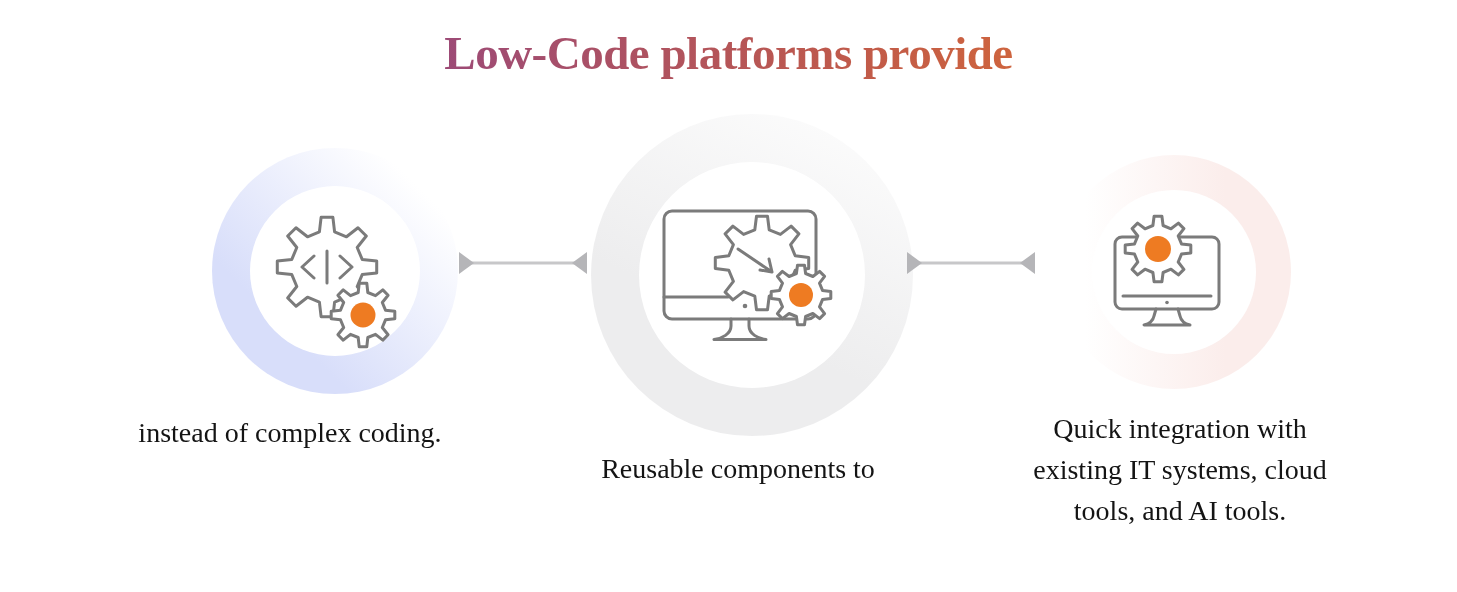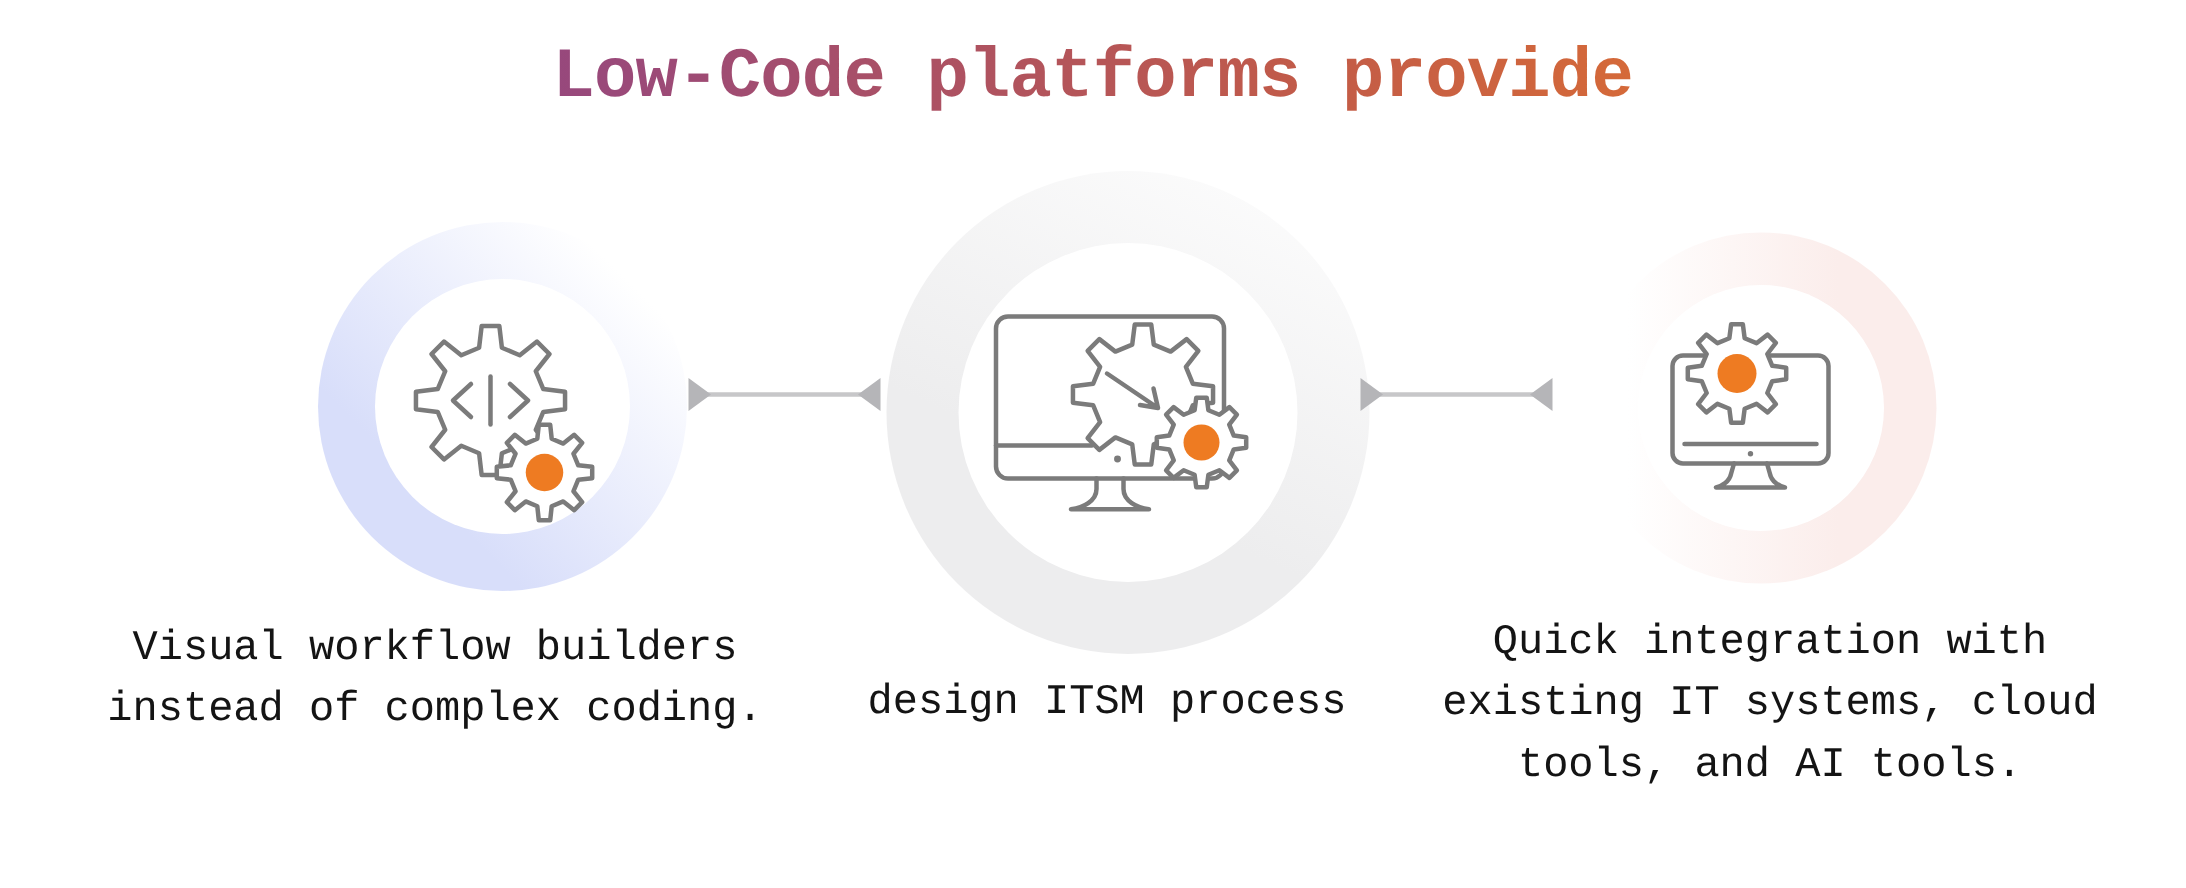--- a/index.html
+++ b/index.html
@@ -1,18 +1,18 @@
 <!DOCTYPE html>
 <html><head>
 <meta charset="utf-8">
 <style>
   html,body{margin:0;padding:0;background:#ffffff;}
   .canvas{
     position:relative;width:1457px;height:592px;overflow:hidden;background:#ffffff;
-    font-family:Liberation Mono, monospace;
+    font-family:Liberation Serif, serif;
     border-radius:12px;
   }
   .title{
     position:absolute;left:0;right:0;top:26px;margin:0;text-align:center;
     font-size:47px;font-weight:700;letter-spacing:-0.5px;
     background:linear-gradient(90deg,#7b3e98 0%,#9c4a77 30%,#c25b48 60%,#f5821f 100%);
     -webkit-background-clip:text;background-clip:text;
     color:transparent;-webkit-text-fill-color:transparent;
   }
   .circle{position:absolute;border-radius:50%;}
@@ -96,25 +96,24 @@
   <svg class="icon-svg svg3" width="120" height="118" viewBox="0 0 120 118">
     <rect class="stroke" x="7" y="25" width="104" height="72" rx="7" stroke-width="2.7"></rect>
     <line class="stroke" x1="15" y1="84" x2="103" y2="84" stroke-width="2.6"></line>
     <circle class="dot" cx="59" cy="90.5" r="1.8"></circle>
     <path class="stroke" d="M48,97 L46,104 C45,109 40,112 36,113 L82,113 C78,112 73,109 72,104 L70,97" stroke-width="2.6"></path>
     <path class="stroke-fill" stroke-width="2.8" d="M44.9 13.5 L46.1 4.2 L53.9 4.2 L55.1 13.5 L63.0 16.8 L70.4 11.1 L75.9 16.6 L70.2 24.0 L73.5 31.9 L82.8 33.1 L82.8 40.9 L73.5 42.1 L70.2 50.0 L75.9 57.4 L70.4 62.9 L63.0 57.2 L55.1 60.5 L53.9 69.8 L46.1 69.8 L44.9 60.5 L37.0 57.2 L29.6 62.9 L24.1 57.4 L29.8 50.0 L26.5 42.1 L17.2 40.9 L17.2 33.1 L26.5 31.9 L29.8 24.0 L24.1 16.6 L29.6 11.1 L37.0 16.8 Z"></path>
     <circle class="accent" cx="50" cy="37" r="13"></circle>
   </svg>
 
   <div class="caption t1">
-    <div>Visual workflow builders</div>
     <div>instead of complex coding.</div>
   </div>
   <div class="caption t2">
-    <div>design ITSM process</div>
+    <div>Reusable components to</div>
   </div>
   <div class="caption t3">
     <div>Quick integration with</div>
     <div>existing IT systems, cloud</div>
     <div>tools, and AI tools.</div>
   </div>
 
 </div>
 
 </body></html>

